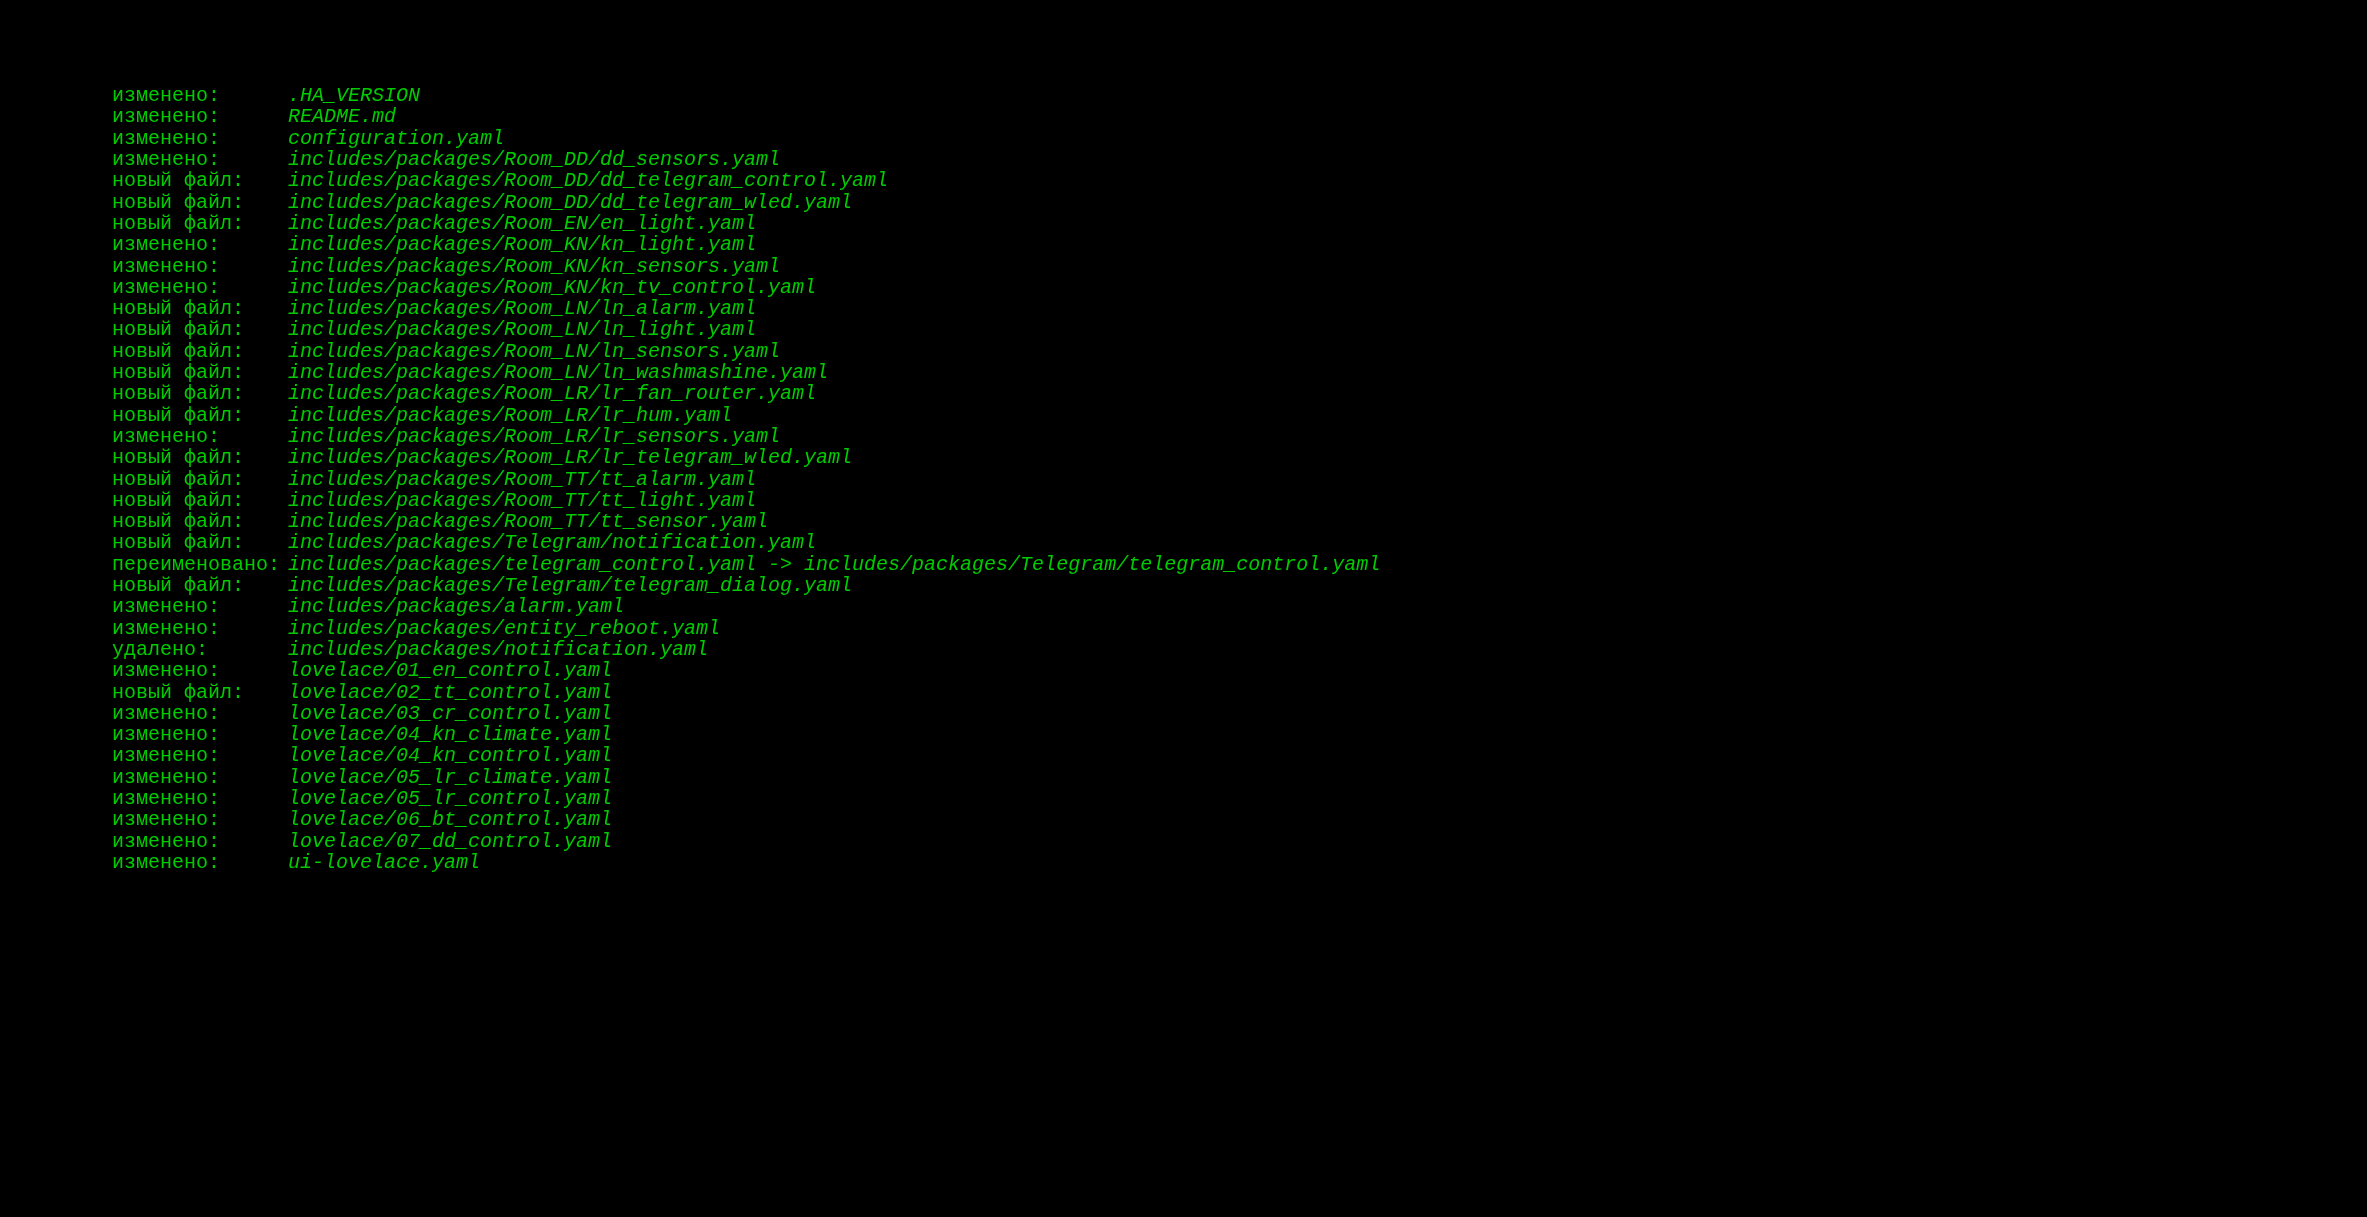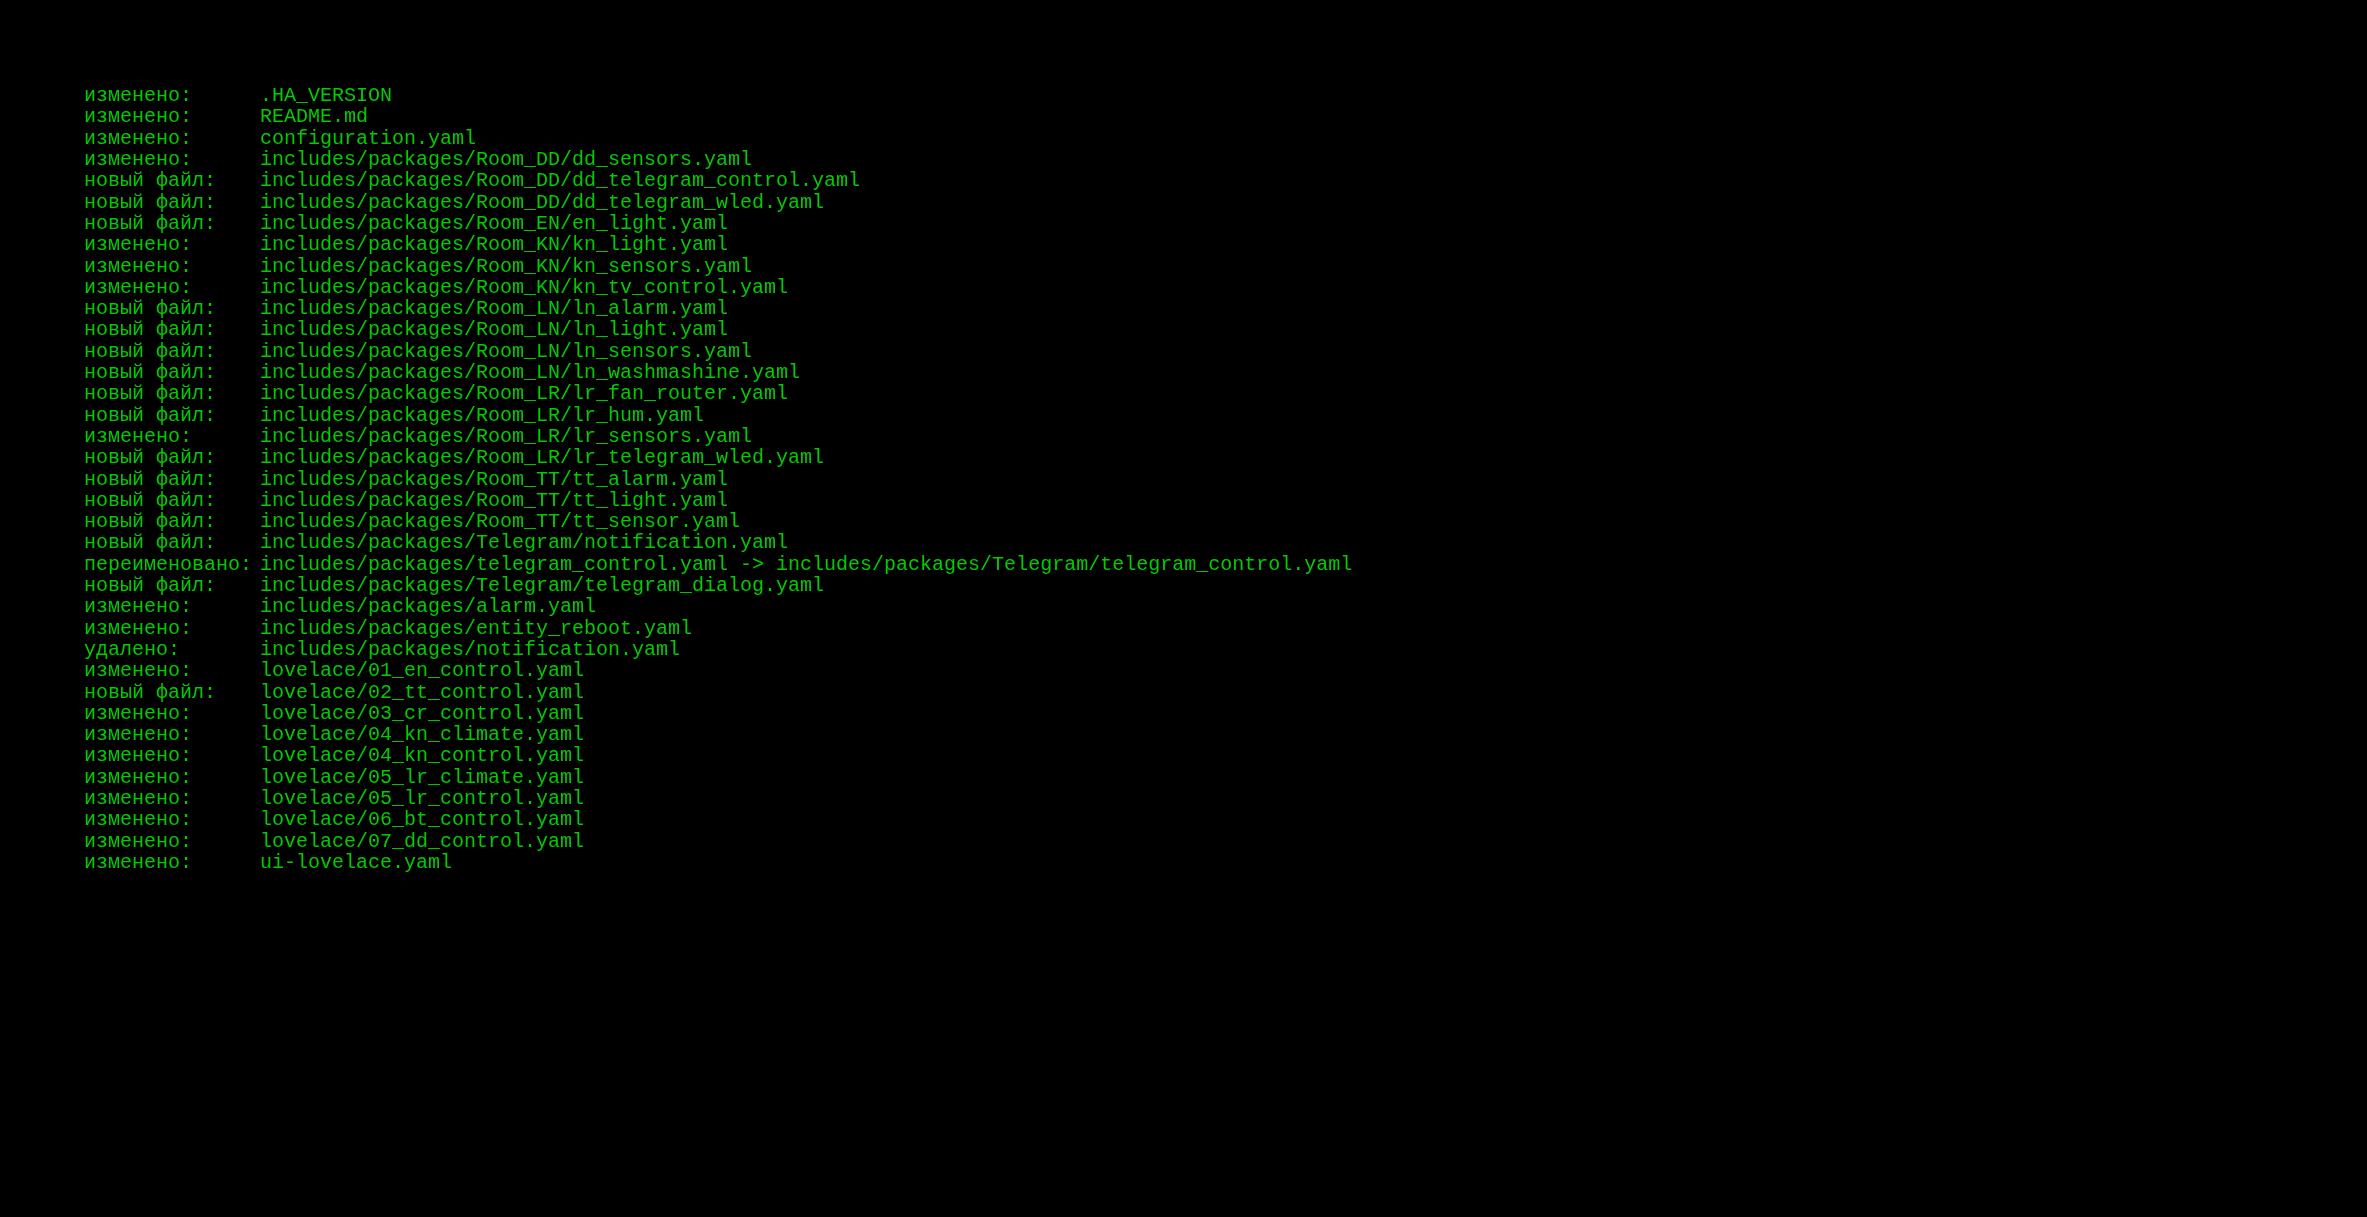--- a/index.html
+++ b/index.html
@@ -12,31 +12,33 @@
       font-family: 'Consolas', 'Monaco', 'Courier New', monospace;
       font-size: 20px;
       line-height: 21.3px;
       color: #00cc00;
       padding: 0;
       white-space: pre;
       overflow-x: auto;
     }
     .terminal {
       padding: 0;
+      margin-left: 28px;
     }
     .line {
       display: flex;
       padding-left: 84px;
     }
     .status {
       display: inline-block;
       min-width: 176px;
     }
     .path {
       display: inline-block;
+      font-style: italic;
     }
   </style>
 </head>
 <body>
 
 
 
 <div class="terminal" id="terminal-container"><div class="line"><span class="status">изменено:</span><span class="path">.HA_VERSION</span></div><div class="line"><span class="status">изменено:</span><span class="path">README.md</span></div><div class="line"><span class="status">изменено:</span><span class="path">configuration.yaml</span></div><div class="line"><span class="status">изменено:</span><span class="path">includes/packages/Room_DD/dd_sensors.yaml</span></div><div class="line"><span class="status">новый файл:</span><span class="path">includes/packages/Room_DD/dd_telegram_control.yaml</span></div><div class="line"><span class="status">новый файл:</span><span class="path">includes/packages/Room_DD/dd_telegram_wled.yaml</span></div><div class="line"><span class="status">новый файл:</span><span class="path">includes/packages/Room_EN/en_light.yaml</span></div><div class="line"><span class="status">изменено:</span><span class="path">includes/packages/Room_KN/kn_light.yaml</span></div><div class="line"><span class="status">изменено:</span><span class="path">includes/packages/Room_KN/kn_sensors.yaml</span></div><div class="line"><span class="status">изменено:</span><span class="path">includes/packages/Room_KN/kn_tv_control.yaml</span></div><div class="line"><span class="status">новый файл:</span><span class="path">includes/packages/Room_LN/ln_alarm.yaml</span></div><div class="line"><span class="status">новый файл:</span><span class="path">includes/packages/Room_LN/ln_light.yaml</span></div><div class="line"><span class="status">новый файл:</span><span class="path">includes/packages/Room_LN/ln_sensors.yaml</span></div><div class="line"><span class="status">новый файл:</span><span class="path">includes/packages/Room_LN/ln_washmashine.yaml</span></div><div class="line"><span class="status">новый файл:</span><span class="path">includes/packages/Room_LR/lr_fan_router.yaml</span></div><div class="line"><span class="status">новый файл:</span><span class="path">includes/packages/Room_LR/lr_hum.yaml</span></div><div class="line"><span class="status">изменено:</span><span class="path">includes/packages/Room_LR/lr_sensors.yaml</span></div><div class="line"><span class="status">новый файл:</span><span class="path">includes/packages/Room_LR/lr_telegram_wled.yaml</span></div><div class="line"><span class="status">новый файл:</span><span class="path">includes/packages/Room_TT/tt_alarm.yaml</span></div><div class="line"><span class="status">новый файл:</span><span class="path">includes/packages/Room_TT/tt_light.yaml</span></div><div class="line"><span class="status">новый файл:</span><span class="path">includes/packages/Room_TT/tt_sensor.yaml</span></div><div class="line"><span class="status">новый файл:</span><span class="path">includes/packages/Telegram/notification.yaml</span></div><div class="line"><span class="status">переименовано:</span><span class="path">includes/packages/telegram_control.yaml -&gt; includes/packages/Telegram/telegram_control.yaml</span></div><div class="line"><span class="status">новый файл:</span><span class="path">includes/packages/Telegram/telegram_dialog.yaml</span></div><div class="line"><span class="status">изменено:</span><span class="path">includes/packages/alarm.yaml</span></div><div class="line"><span class="status">изменено:</span><span class="path">includes/packages/entity_reboot.yaml</span></div><div class="line"><span class="status">удалено:</span><span class="path">includes/packages/notification.yaml</span></div><div class="line"><span class="status">изменено:</span><span class="path">lovelace/01_en_control.yaml</span></div><div class="line"><span class="status">новый файл:</span><span class="path">lovelace/02_tt_control.yaml</span></div><div class="line"><span class="status">изменено:</span><span class="path">lovelace/03_cr_control.yaml</span></div><div class="line"><span class="status">изменено:</span><span class="path">lovelace/04_kn_climate.yaml</span></div><div class="line"><span class="status">изменено:</span><span class="path">lovelace/04_kn_control.yaml</span></div><div class="line"><span class="status">изменено:</span><span class="path">lovelace/05_lr_climate.yaml</span></div><div class="line"><span class="status">изменено:</span><span class="path">lovelace/05_lr_control.yaml</span></div><div class="line"><span class="status">изменено:</span><span class="path">lovelace/06_bt_control.yaml</span></div><div class="line"><span class="status">изменено:</span><span class="path">lovelace/07_dd_control.yaml</span></div><div class="line"><span class="status">изменено:</span><span class="path">ui-lovelace.yaml</span></div></div>
 
 

